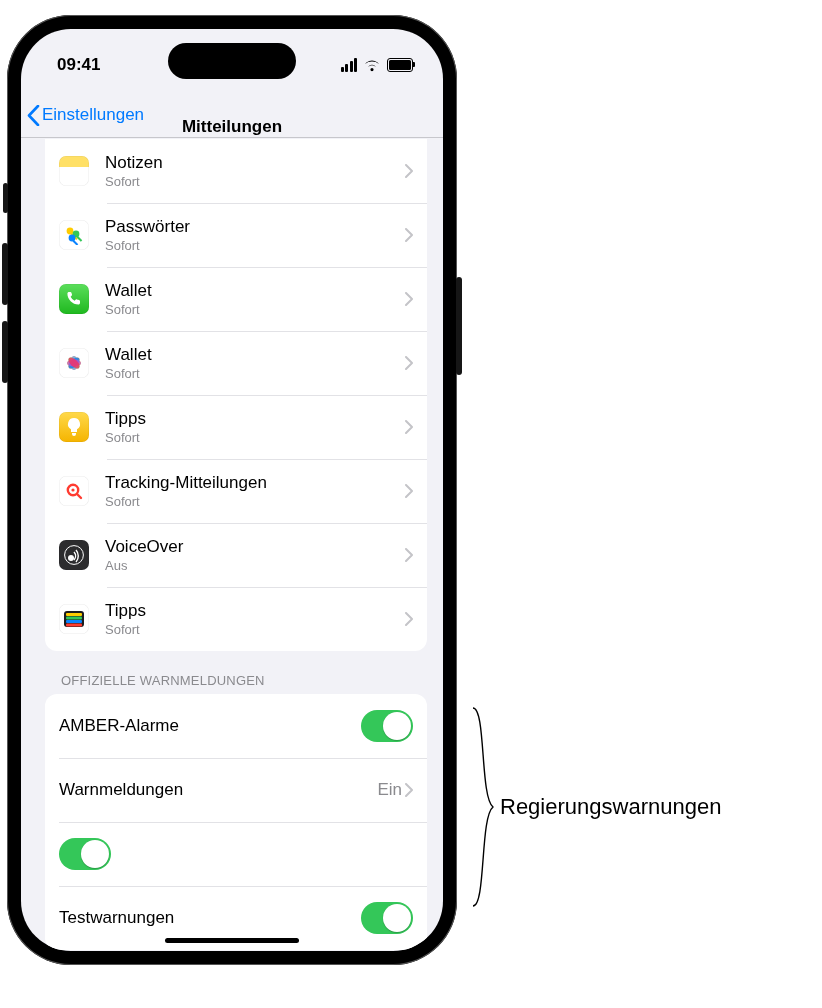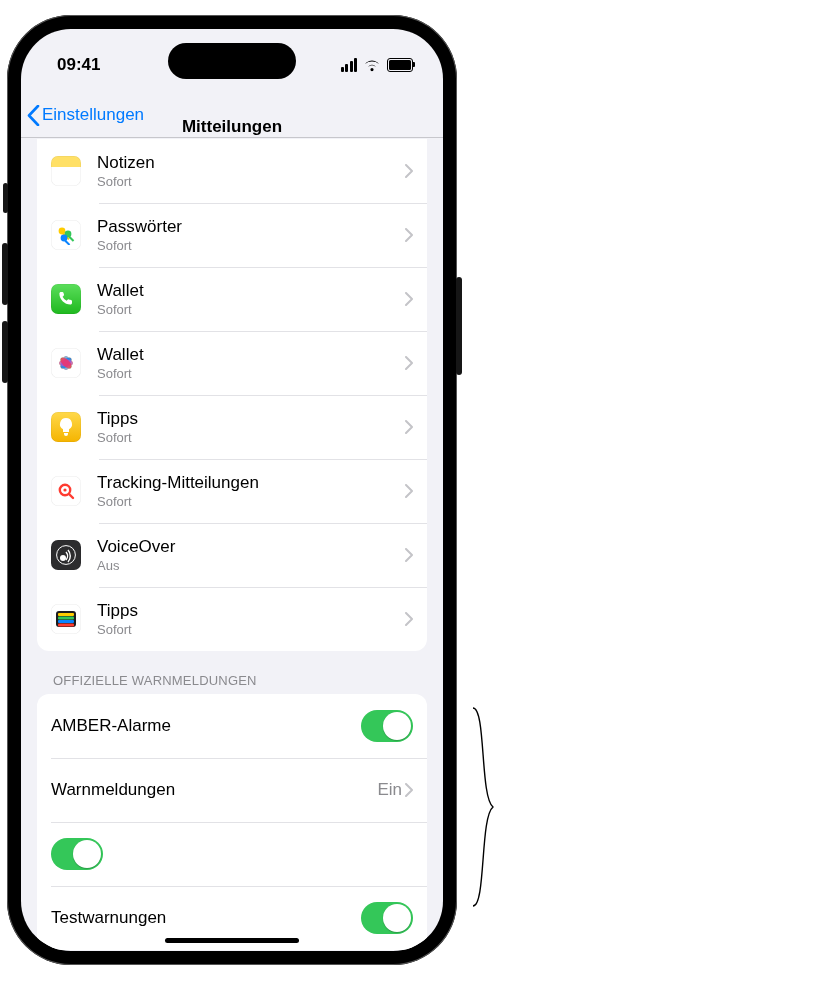--- a/index.html
+++ b/index.html
@@ -82,20 +82,21 @@
     display:flex; align-items:center;
     color:var(--blue); font-size:17px;
   }
   .nav-back svg{margin-right:2px;}
 
   
   .content{
     position:absolute;
     top:100px; left:0; right:0; bottom:0;
     overflow:hidden;
+    padding-left:8px;
   }
   .group{
     margin:0 16px 18px 16px;
     background:var(--card-bg);
     border-radius:12px;
   }
   .group.first{margin-top:12px;border-top-left-radius:0;border-top-right-radius:0;margin-top:0;}
   
   .group-header{
     margin:22px 32px 6px 32px;
@@ -416,15 +417,16 @@
       </div>
 
       <div class="home-ind"></div>
     </div>
   </div>
 
   <div class="callout">
     <svg class="brace" viewBox="0 0 22 200">
       <path d="M1 1 C14 1 8 90 21 100 C8 110 14 199 1 199" fill="none" stroke="#000" stroke-width="1.4"></path>
     </svg>
+    <span class="callout-label">Regierungswarnungen</span>
   </div>
 
 </div>
 
 </body></html>

